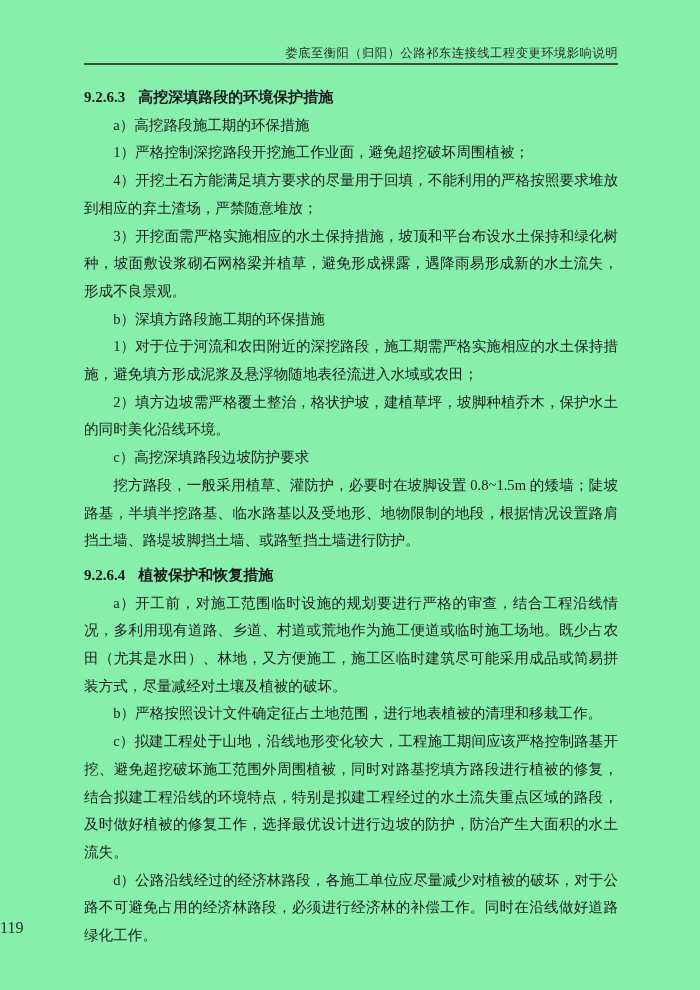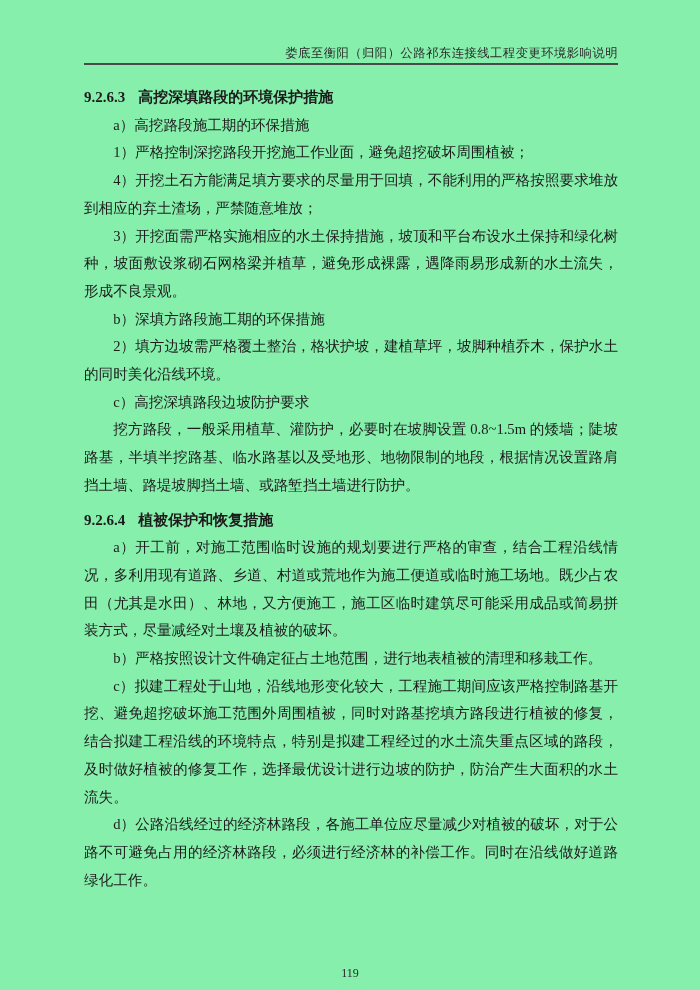--- a/index.html
+++ b/index.html
@@ -56,45 +56,45 @@
   }
   .sec-num {
     margin-right: 13px;
   }
   p.para {
     margin: 0;
     text-indent: 2em;
   }
   .page-number {
     position: absolute;
-    top: 966px;
+    top: 919px;
     left: 0;
     width: 700px;
-    text-align: center;
-    font-size: 12px;
+    font-size: 16px;
     color: #2a2a2a;
   }
 </style>
 </head>
 <body>
 
 <div class="page">
 
   <div class="header">娄底至衡阳（归阳）公路祁东连接线工程变更环境影响说明</div>
   <div class="header-rule"></div>
 
   <div class="content">
 
     <h3 class="sec-heading"><span class="sec-num">9.2.6.3</span><span class="sec-title">高挖深填路段的环境保护措施</span></h3>
 
     <p class="para">a）高挖路段施工期的环保措施</p>
     <p class="para">1）严格控制深挖路段开挖施工作业面，避免超挖破坏周围植被；</p>
     <p class="para">4）开挖土石方能满足填方要求的尽量用于回填，不能利用的严格按照要求堆放到相应的弃土渣场，严禁随意堆放；</p>
     <p class="para">3）开挖面需严格实施相应的水土保持措施，坡顶和平台布设水土保持和绿化树种，坡面敷设浆砌石网格梁并植草，避免形成裸露，遇降雨易形成新的水土流失，形成不良景观。</p>
     <p class="para">b）深填方路段施工期的环保措施</p>
+    <p class="para">1）对于位于河流和农田附近的深挖路段，施工期需严格实施相应的水土保持措施，避免填方形成泥浆及悬浮物随地表径流进入水域或农田；</p>
     <p class="para">2）填方边坡需严格覆土整治，格状护坡，建植草坪，坡脚种植乔木，保护水土的同时美化沿线环境。</p>
     <p class="para">c）高挖深填路段边坡防护要求</p>
     <p class="para">挖方路段，一般采用植草、灌防护，必要时在坡脚设置 0.8~1.5m 的矮墙；陡坡路基，半填半挖路基、临水路基以及受地形、地物限制的地段，根据情况设置路肩挡土墙、路堤坡脚挡土墙、或路堑挡土墙进行防护。</p>
 
     <h3 class="sec-heading spaced"><span class="sec-num">9.2.6.4</span><span class="sec-title">植被保护和恢复措施</span></h3>
 
     <p class="para">a）开工前，对施工范围临时设施的规划要进行严格的审查，结合工程沿线情况，多利用现有道路、乡道、村道或荒地作为施工便道或临时施工场地。既少占农田（尤其是水田）、林地，又方便施工，施工区临时建筑尽可能采用成品或简易拼装方式，尽量减经对土壤及植被的破坏。</p>
     <p class="para">b）严格按照设计文件确定征占土地范围，进行地表植被的清理和移栽工作。</p>
     <p class="para">c）拟建工程处于山地，沿线地形变化较大，工程施工期间应该严格控制路基开挖、避免超挖破坏施工范围外周围植被，同时对路基挖填方路段进行植被的修复，结合拟建工程沿线的环境特点，特别是拟建工程经过的水土流失重点区域的路段，及时做好植被的修复工作，选择最优设计进行边坡的防护，防治产生大面积的水土流失。</p>
     <p class="para">d）公路沿线经过的经济林路段，各施工单位应尽量减少对植被的破坏，对于公路不可避免占用的经济林路段，必须进行经济林的补偿工作。同时在沿线做好道路绿化工作。</p>

